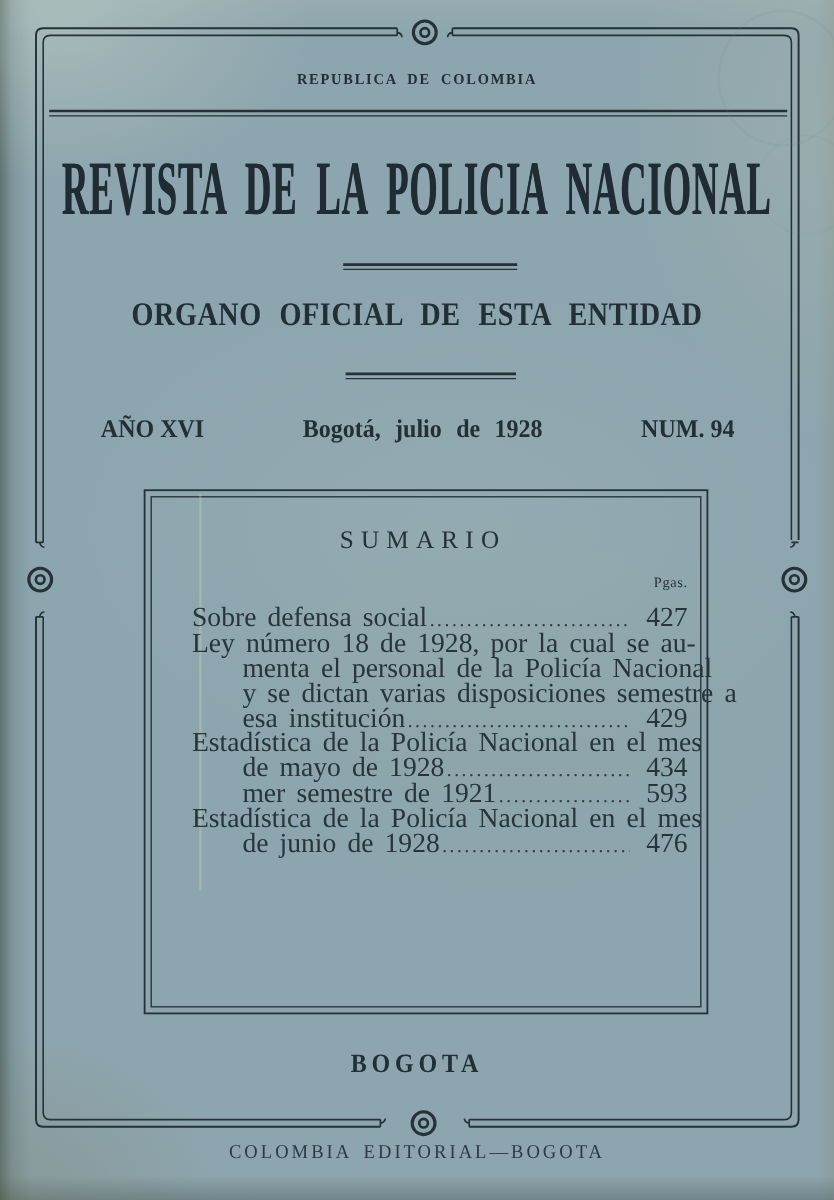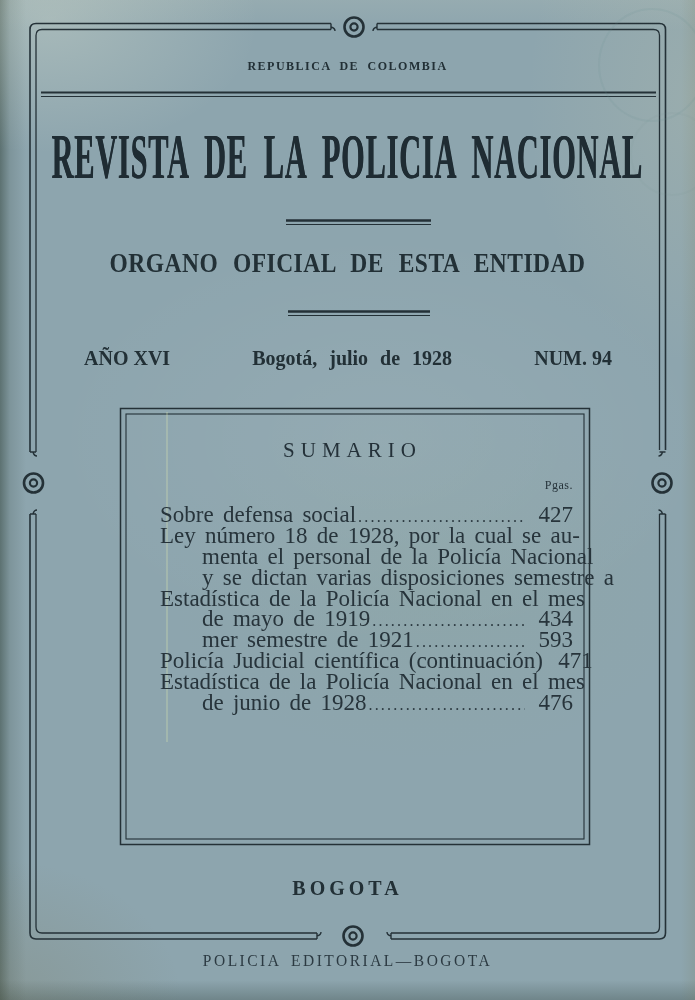--- a/index.html
+++ b/index.html
@@ -156,43 +156,43 @@
       </div>
       <div class="toc-line">
         <span class="toc-text">Ley número 18 de 1928, por la cual se au-</span>
       </div>
       <div class="toc-line cont">
         <span class="toc-text">menta el personal de la Policía Nacional</span>
       </div>
       <div class="toc-line cont">
         <span class="toc-text">y se dictan varias disposiciones semestre a</span>
       </div>
+      <div class="toc-line cont">
+        <span class="toc-text">esa institución</span>
+        <span class="leader"></span>
+        <span class="toc-page">429</span>
+      </div>
       <div class="toc-line">
         <span class="toc-text">Estadística de la Policía Nacional en el mes</span>
       </div>
       <div class="toc-line cont">
-        <span class="toc-text">de mayo de 1919</span>
+        <span class="toc-text">de mayo de 1928</span>
         <span class="leader"></span>
         <span class="toc-page">434</span>
       </div>
       <div class="toc-line cont">
         <span class="toc-text">mer semestre de 1921</span>
         <span class="leader"></span>
         <span class="toc-page">593</span>
-      </div>
-      <div class="toc-line">
-        <span class="toc-text">Policía Judicial científica (continuación)</span>
-        <span class="leader"></span>
-        <span class="toc-page">471</span>
       </div>
       <div class="toc-line">
         <span class="toc-text">Estadística de la Policía Nacional en el mes</span>
       </div>
       <div class="toc-line cont">
         <span class="toc-text">de junio de 1928</span>
         <span class="leader"></span>
         <span class="toc-page">476</span>
       </div>
     </div>
 </div>
 
 <div class="abs city">BOGOTA</div>
-<div class="abs imprint">POLICIA EDITORIAL—BOGOTA</div>
+<div class="abs imprint">COLOMBIA EDITORIAL—BOGOTA</div>
 
 </body></html>

